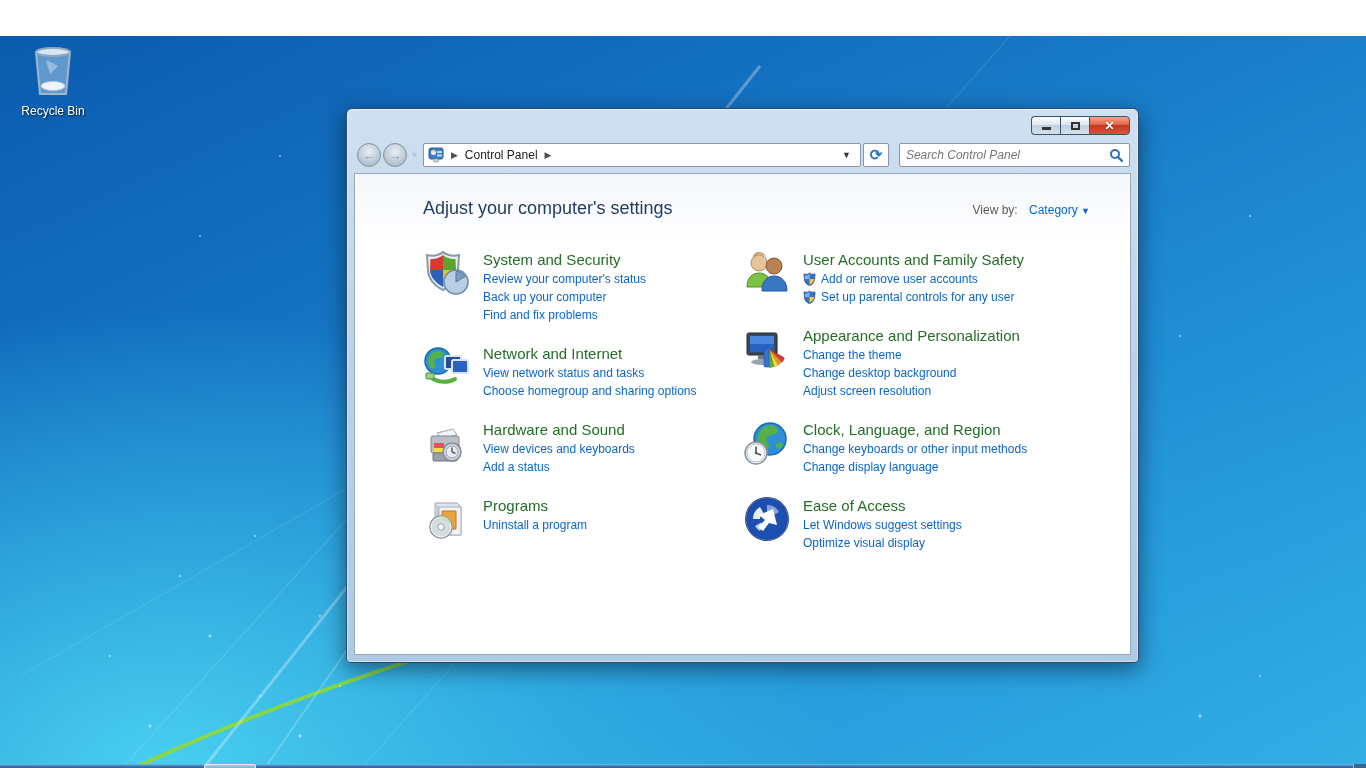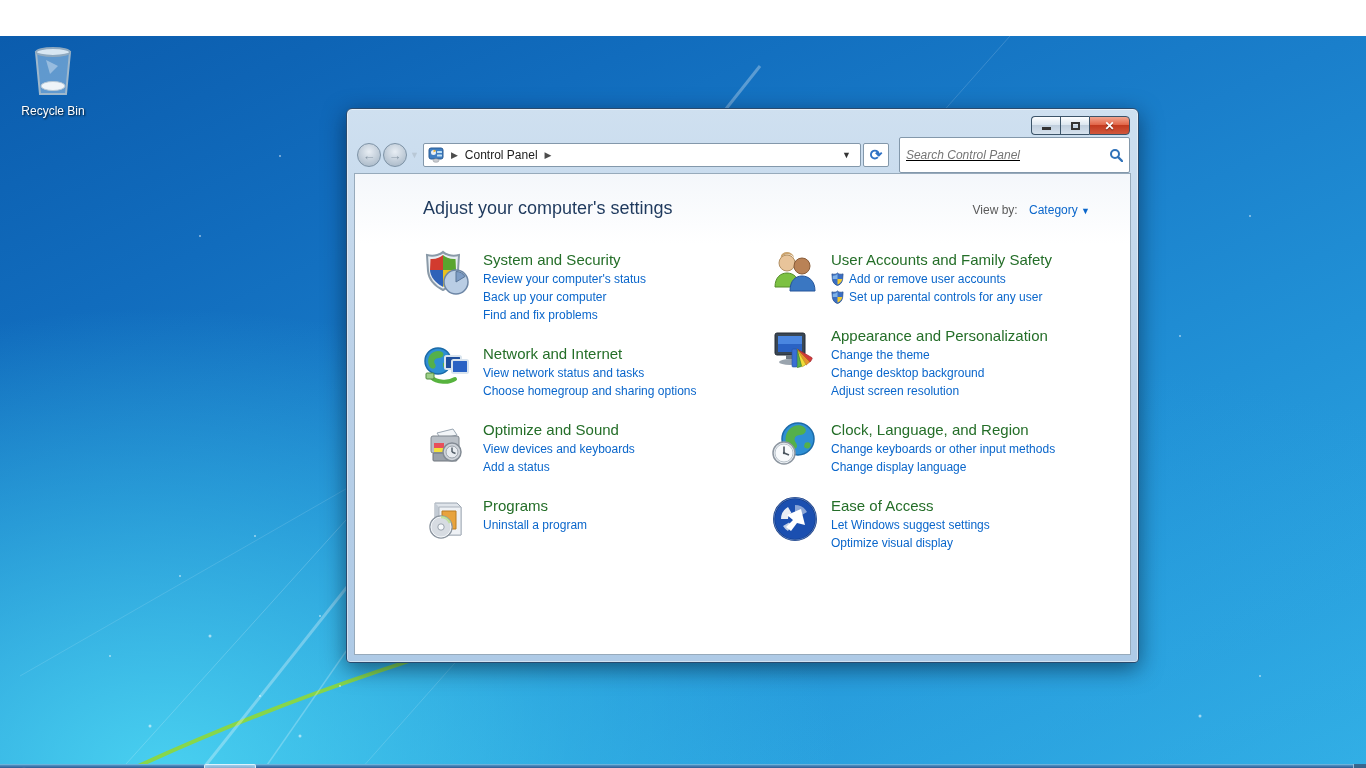--- a/index.html
+++ b/index.html
@@ -57,41 +57,41 @@
     flex:0 0 438px; height:24px; background:#fff; border:1px solid #8398ab; border-radius:2px;
     display:flex; align-items:center; padding:0 4px; font-size:12px; color:#1c1c1c;
   }
   .addr-sep { color:#4c4c4c; font-size:9px; margin:0 7px; }
   .addr-dd { margin-left:auto; color:#333; font-size:9px; padding:0 5px; cursor:pointer; }
   .refresh-btn {
     width:26px; height:24px; margin-left:2px; background:#fff; border:1px solid #8398ab; border-radius:2px;
     display:flex; align-items:center; justify-content:center; color:#2f71c4; font-size:15px; font-weight:bold; cursor:pointer;
   }
   .searchbox {
-    margin-left:10px; flex:1; height:36px; background:#fff; border:1px solid #8398ab; border-radius:2px;
-    display:flex; align-items:center; padding:0 6px;text-decoration:underline;
+    margin-left:10px; flex:1; height:24px; background:#fff; border:1px solid #8398ab; border-radius:2px;
+    display:flex; align-items:center; padding:0 6px;
   }
   .searchbox input {
     border:none; outline:none; flex:1; font-size:12px; font-style:italic; color:#777;
     font-family:"Liberation Sans", sans-serif;
   }
 
   
   .content {
     position:absolute; left:7px; right:7px; top:64px; bottom:7px;
     background:linear-gradient(180deg,#f4f7fb 0%, #ffffff 70px, #ffffff 100%);
     border:1px solid #97aabb; overflow:hidden;
   }
   .cp-header { display:flex; align-items:baseline; padding:24px 40px 0 68px; }
   .cp-title { font-size:18px; color:#1e395d; }
   .viewby { margin-left:auto; font-size:12px; color:#5a5a5a; }
   .viewby .val { color:#0a66cb; cursor:pointer; margin-left:8px; }
   .viewby .caret { color:#0a66cb; font-size:9px; }
 
-  .cp-grid { display:flex; padding:30px 0 0 68px;gap:28px; }
+  .cp-grid { display:flex; padding:30px 0 0 68px; }
   .cp-col { display:flex; flex-direction:column; }
   .cp-col.left { width:320px; }
   .cp-col.right { width:330px; }
   .cat { display:flex; margin-bottom:17px; }
   .cat-icon { width:48px; height:48px; flex:0 0 48px; margin-right:12px; cursor:pointer; }
   .cat-text { padding-top:2px; }
   .cat-title { display:block; font-size:15px; color:#246e28; text-decoration:none; margin-bottom:4px; cursor:pointer; }
   .cat-link { display:flex; align-items:center; font-size:12px; color:#0a66cb; text-decoration:none; margin-bottom:4px; cursor:pointer; }
   .mini-shield { margin-right:5px; display:inline-flex; }
 
@@ -268,21 +268,21 @@
                 <rect x="10" y="34" width="24" height="8" rx="1" fill="#9aa1a9" stroke="#70777e"></rect>
                 <rect x="11" y="24" width="10" height="5" fill="#e8505a"></rect>
                 <rect x="11" y="29" width="10" height="4" fill="#f2e13c"></rect>
                 <circle cx="29" cy="33" r="9" fill="#cfd4da" stroke="#838b94" stroke-width="1.5"></circle>
                 <circle cx="29" cy="33" r="6" fill="#e8ecf0" stroke="#9aa2ab"></circle>
                 <line x1="29" y1="33" x2="29" y2="28.5" stroke="#55606b" stroke-width="1.5"></line>
                 <line x1="29" y1="33" x2="32.5" y2="34.5" stroke="#55606b" stroke-width="1.5"></line>
               </svg>
             </div>
             <div class="cat-text">
-              <a class="cat-title">Optimize and Sound</a>
+              <a class="cat-title">Hardware and Sound</a>
               <a class="cat-link">View devices and keyboards</a>
               <a class="cat-link">Add a status</a>
             </div>
           </div>
 
           <div class="cat">
             <div class="cat-icon">
               <svg width="48" height="48" viewBox="0 0 48 48">
                 <path d="M12 8 L34 8 L38 12 L38 40 L16 40 L12 36 Z" fill="#dfe4ea" stroke="#9aa4b0"></path>
                 <path d="M12 8 L16 12 L16 40 L12 36 Z" fill="#c3cbd4"></path>

